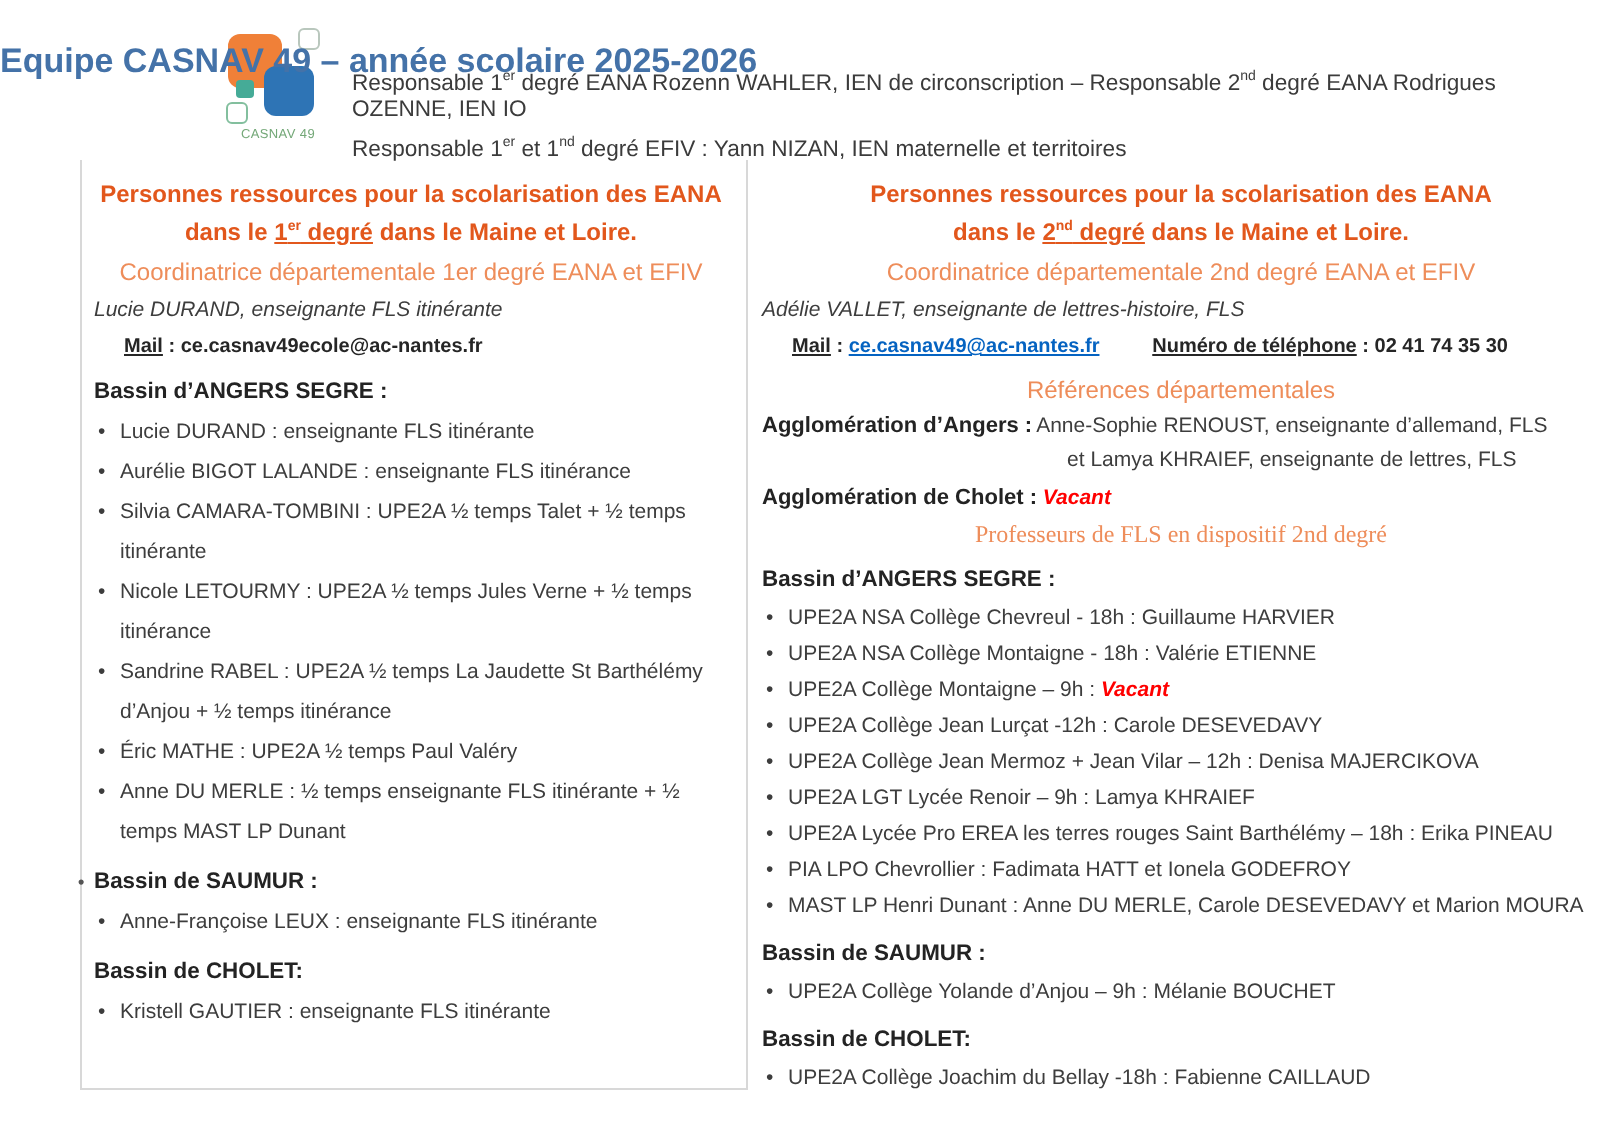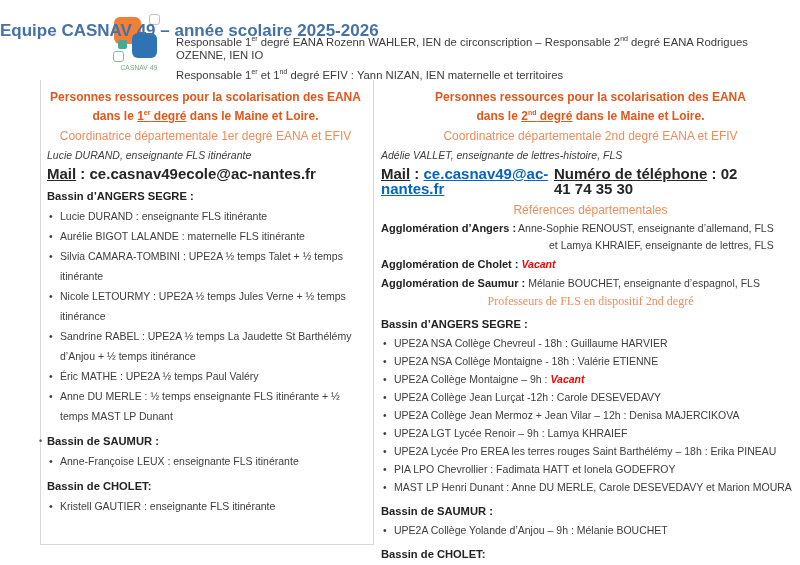--- a/index.html
+++ b/index.html
@@ -31,41 +31,41 @@
   .col-right{left:375px;width:425px;padding:0 0 0 6px;}
 
   .col-title{margin:8px 0 0 0;font-size:12px;font-weight:700;color:#e2571c;
              text-align:center;line-height:19px;}
   .col-title .u{text-decoration:underline;}
   .subhead{margin:3px 0 0 0;font-size:12px;font-weight:400;color:#ee8d5a;
            text-align:center;line-height:15px;}
   .subhead.mt{margin-top:16px;}
   .subhead.mt-sm{margin-top:7px;text-align:center;}
   .person{margin:4px 0 0 0;font-size:10.5px;line-height:15px;color:#3d3d3d;font-style:italic;}
-  .mail-row{display:flex;margin:3px 0 0 0;font-size:15px;font-weight:700;
+  .mail-row{display:flex;margin:3px 0 0 15px;font-size:10px;font-weight:700;
             color:#262626;line-height:15px;align-items:flex-end;}
   .lbl-u{text-decoration:underline;}
   .phone-part{margin-left:auto;margin-right:46px;}
   a.mail-link{color:#0563c1;font-weight:700;text-decoration:underline;}
 
   .basin-head{margin:7px 0 2px 0;font-size:11.2px;font-weight:700;color:#232323;
               line-height:16px;position:relative;}
   .basin-head.stray::before{content:"•";position:absolute;left:-8px;top:0;
               font-size:9px;color:#555;}
   ul.plist{list-style:none;margin:1px 0 0 0;padding:0;}
   .col-left ul.plist li{font-size:10.5px;line-height:20px;padding-left:13px;position:relative;color:#3d3d3d;}
   .col-right ul.plist li{font-size:10.5px;line-height:18px;padding-left:13px;position:relative;color:#3d3d3d;}
   ul.plist li::before{content:"•";position:absolute;left:2px;top:0;color:#3d3d3d;}
   .vacant{color:#ff0000;font-weight:700;font-style:italic;}
 
   .ref-row{margin:2px 0 0 0;font-size:10.5px;line-height:17px;}
   .ref-row .ref-label{font-size:11px;font-weight:700;color:#232323;}
   .ref-flex{display:flex;gap:2px;}
   .ref-flex .ref-label{white-space:nowrap;}
-  .ref-value-block{text-align:right;}
+  .ref-value-block{text-align:center;}
   .spacer-sec{margin-top:2px;font-family:Liberation Serif, serif;}
 </style>
 </head>
 <body>
 
 <div class="page">
 
   <div class="logo">
     <div class="sq sq-orange"></div>
     <div class="sq sq-blue"></div>
@@ -92,21 +92,21 @@
       <h3 class="subhead">Coordinatrice départementale 1er degré EANA et EFIV</h3>
       <p class="person">Lucie DURAND, enseignante FLS itinérante</p>
       <div class="mail-row">
         <span><span class="lbl-u">Mail</span><span> : </span><span>ce.casnav49ecole@ac-nantes.fr</span></span>
       </div>
 
 
       <h4 class="basin-head">Bassin d’ANGERS SEGRE :</h4>
       <ul class="plist">
           <li>Lucie DURAND : enseignante FLS itinérante</li>
-          <li>Aurélie BIGOT LALANDE : maternelle FLS itinérante</li>
+          <li>Aurélie BIGOT LALANDE : enseignante FLS itinérance</li>
           <li>Silvia CAMARA-TOMBINI : UPE2A ½ temps Talet + ½ temps itinérante</li>
           <li>Nicole LETOURMY : UPE2A ½ temps Jules Verne + ½ temps itinérance</li>
           <li>Sandrine RABEL : UPE2A ½ temps La Jaudette St Barthélémy d’Anjou + ½ temps itinérance</li>
           <li>Éric MATHE : UPE2A ½ temps Paul Valéry</li>
           <li>Anne DU MERLE : ½ temps enseignante FLS itinérante + ½ temps MAST LP Dunant</li>
         </ul>
 
       <h4 class="basin-head stray">Bassin de SAUMUR :</h4>
       <ul class="plist">
           <li>Anne-Françoise LEUX : enseignante FLS itinérante</li>
@@ -136,24 +136,20 @@
         <span class="ref-label">Agglomération d’Angers :</span>
         <span class="ref-value-block">
           <span>Anne-Sophie RENOUST, enseignante d’allemand, FLS</span><br>
           <span>et Lamya KHRAIEF, enseignante de lettres, FLS</span>
         </span>
       </div>
       <div class="ref-row">
         <span class="ref-label">Agglomération de Cholet :</span>
         <span> </span><span class="vacant">Vacant</span>
       </div>
-      <div class="ref-row">
-        <span class="ref-label">Agglomération de Saumur :</span>
-        <span> </span><span>Mélanie BOUCHET, enseignante d’espagnol, FLS</span>
-      </div>
 
       <h3 class="subhead spacer-sec">Professeurs de FLS en dispositif 2nd degré</h3>
 
       <h4 class="basin-head">Bassin d’ANGERS SEGRE :</h4>
       <ul class="plist">
           <li>UPE2A NSA Collège Chevreul - 18h : Guillaume HARVIER</li>
           <li>UPE2A NSA Collège Montaigne - 18h : Valérie ETIENNE</li>
           <li>UPE2A Collège Montaigne – 9h : <span class="vacant">Vacant</span></li>
           <li>UPE2A Collège Jean Lurçat -12h : Carole DESEVEDAVY</li>
           <li>UPE2A Collège Jean Mermoz + Jean Vilar – 12h : Denisa MAJERCIKOVA</li>

